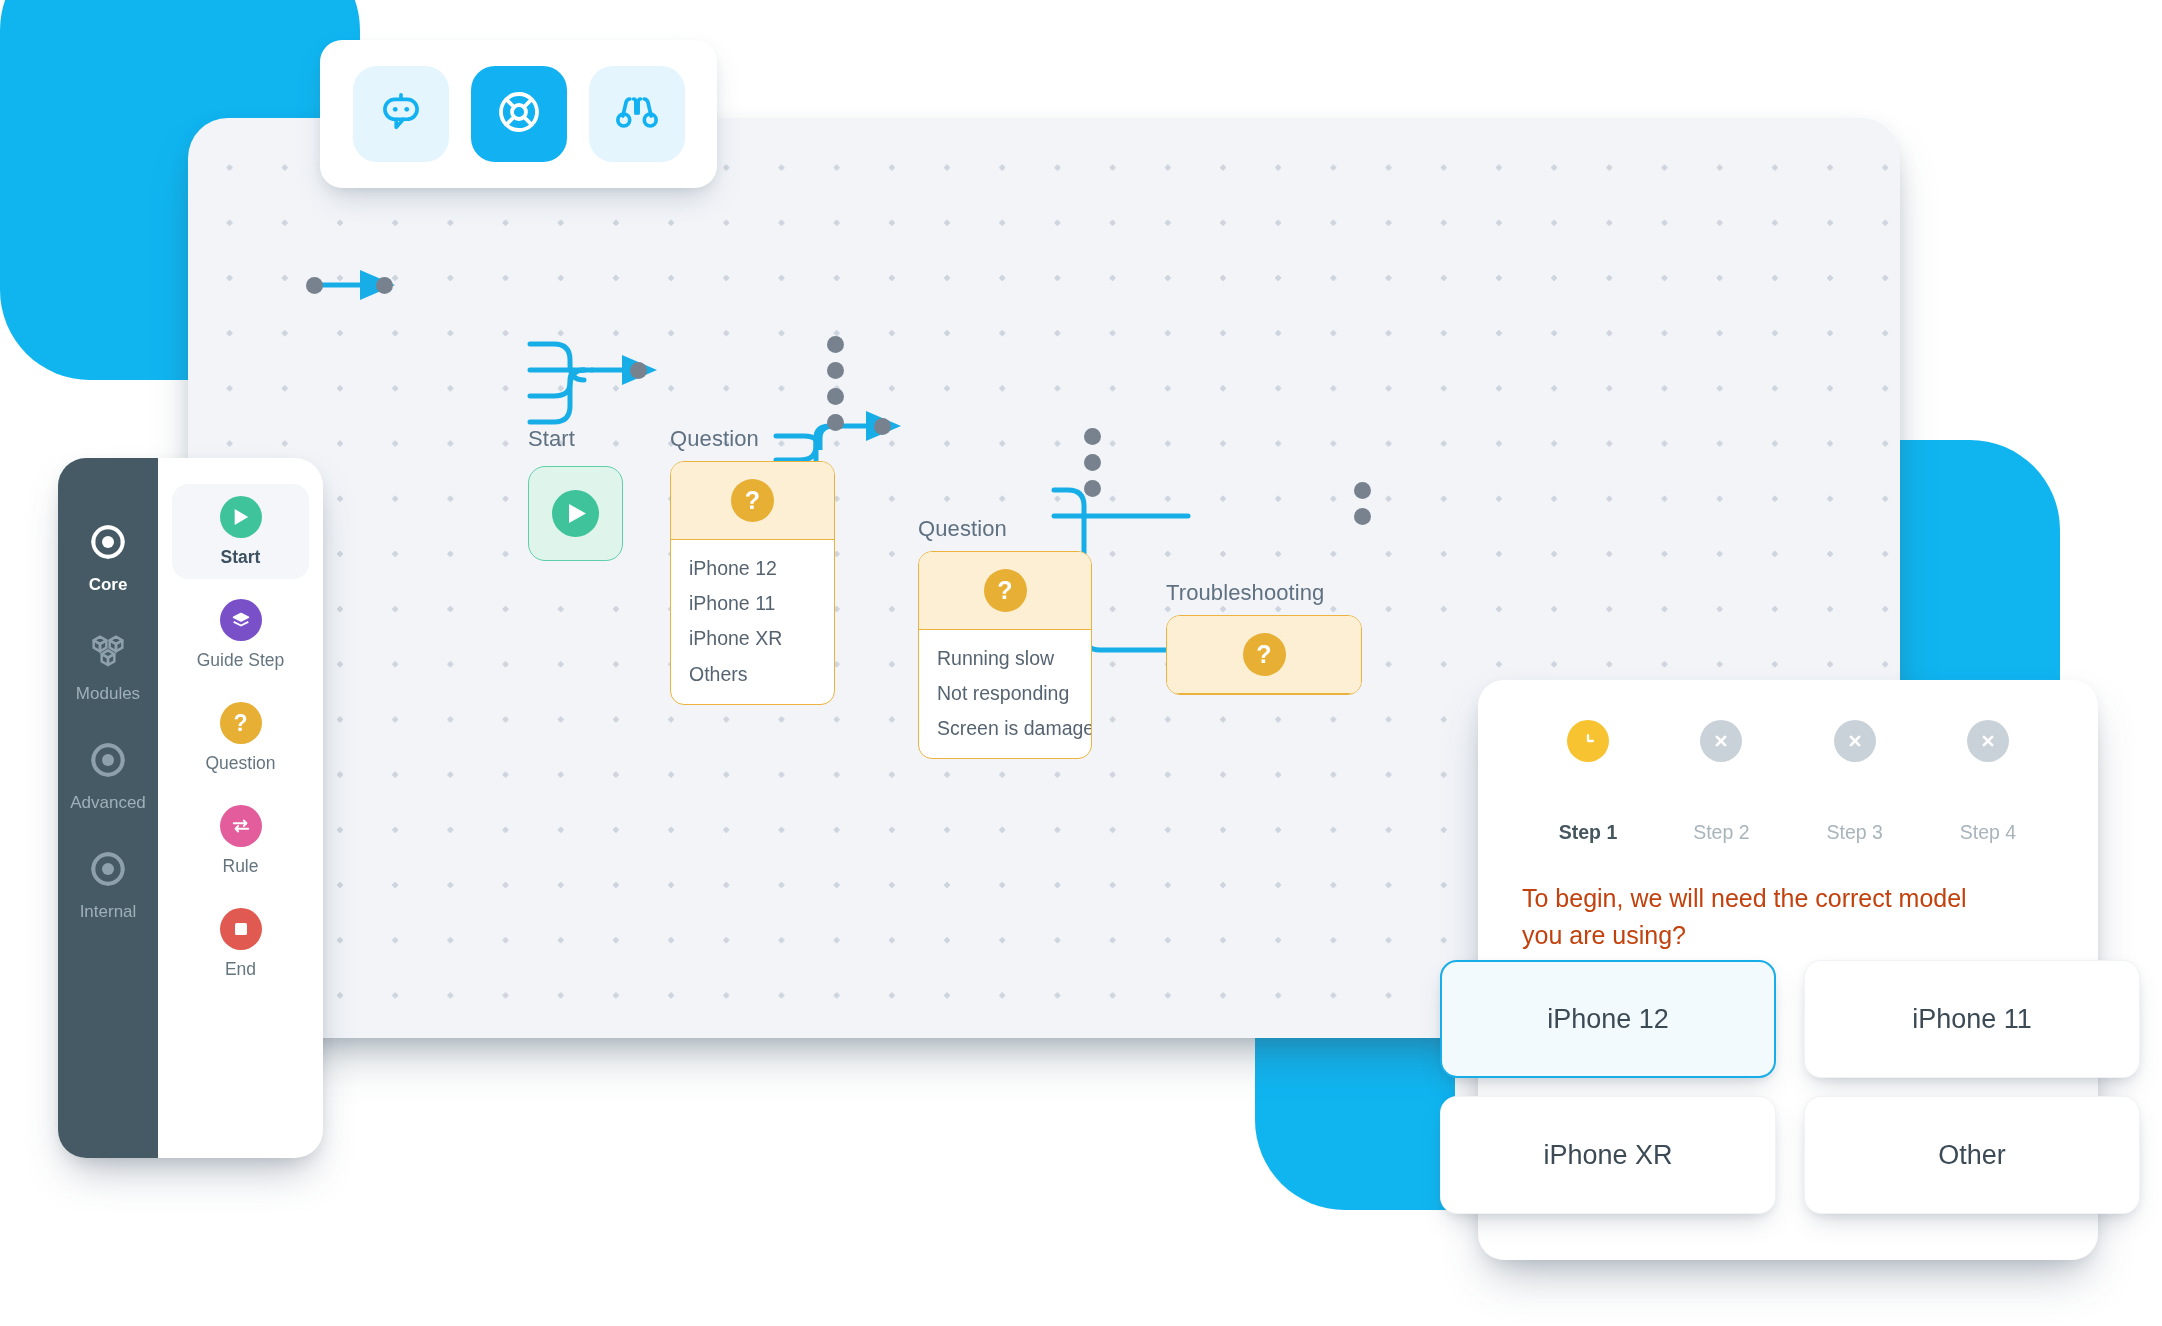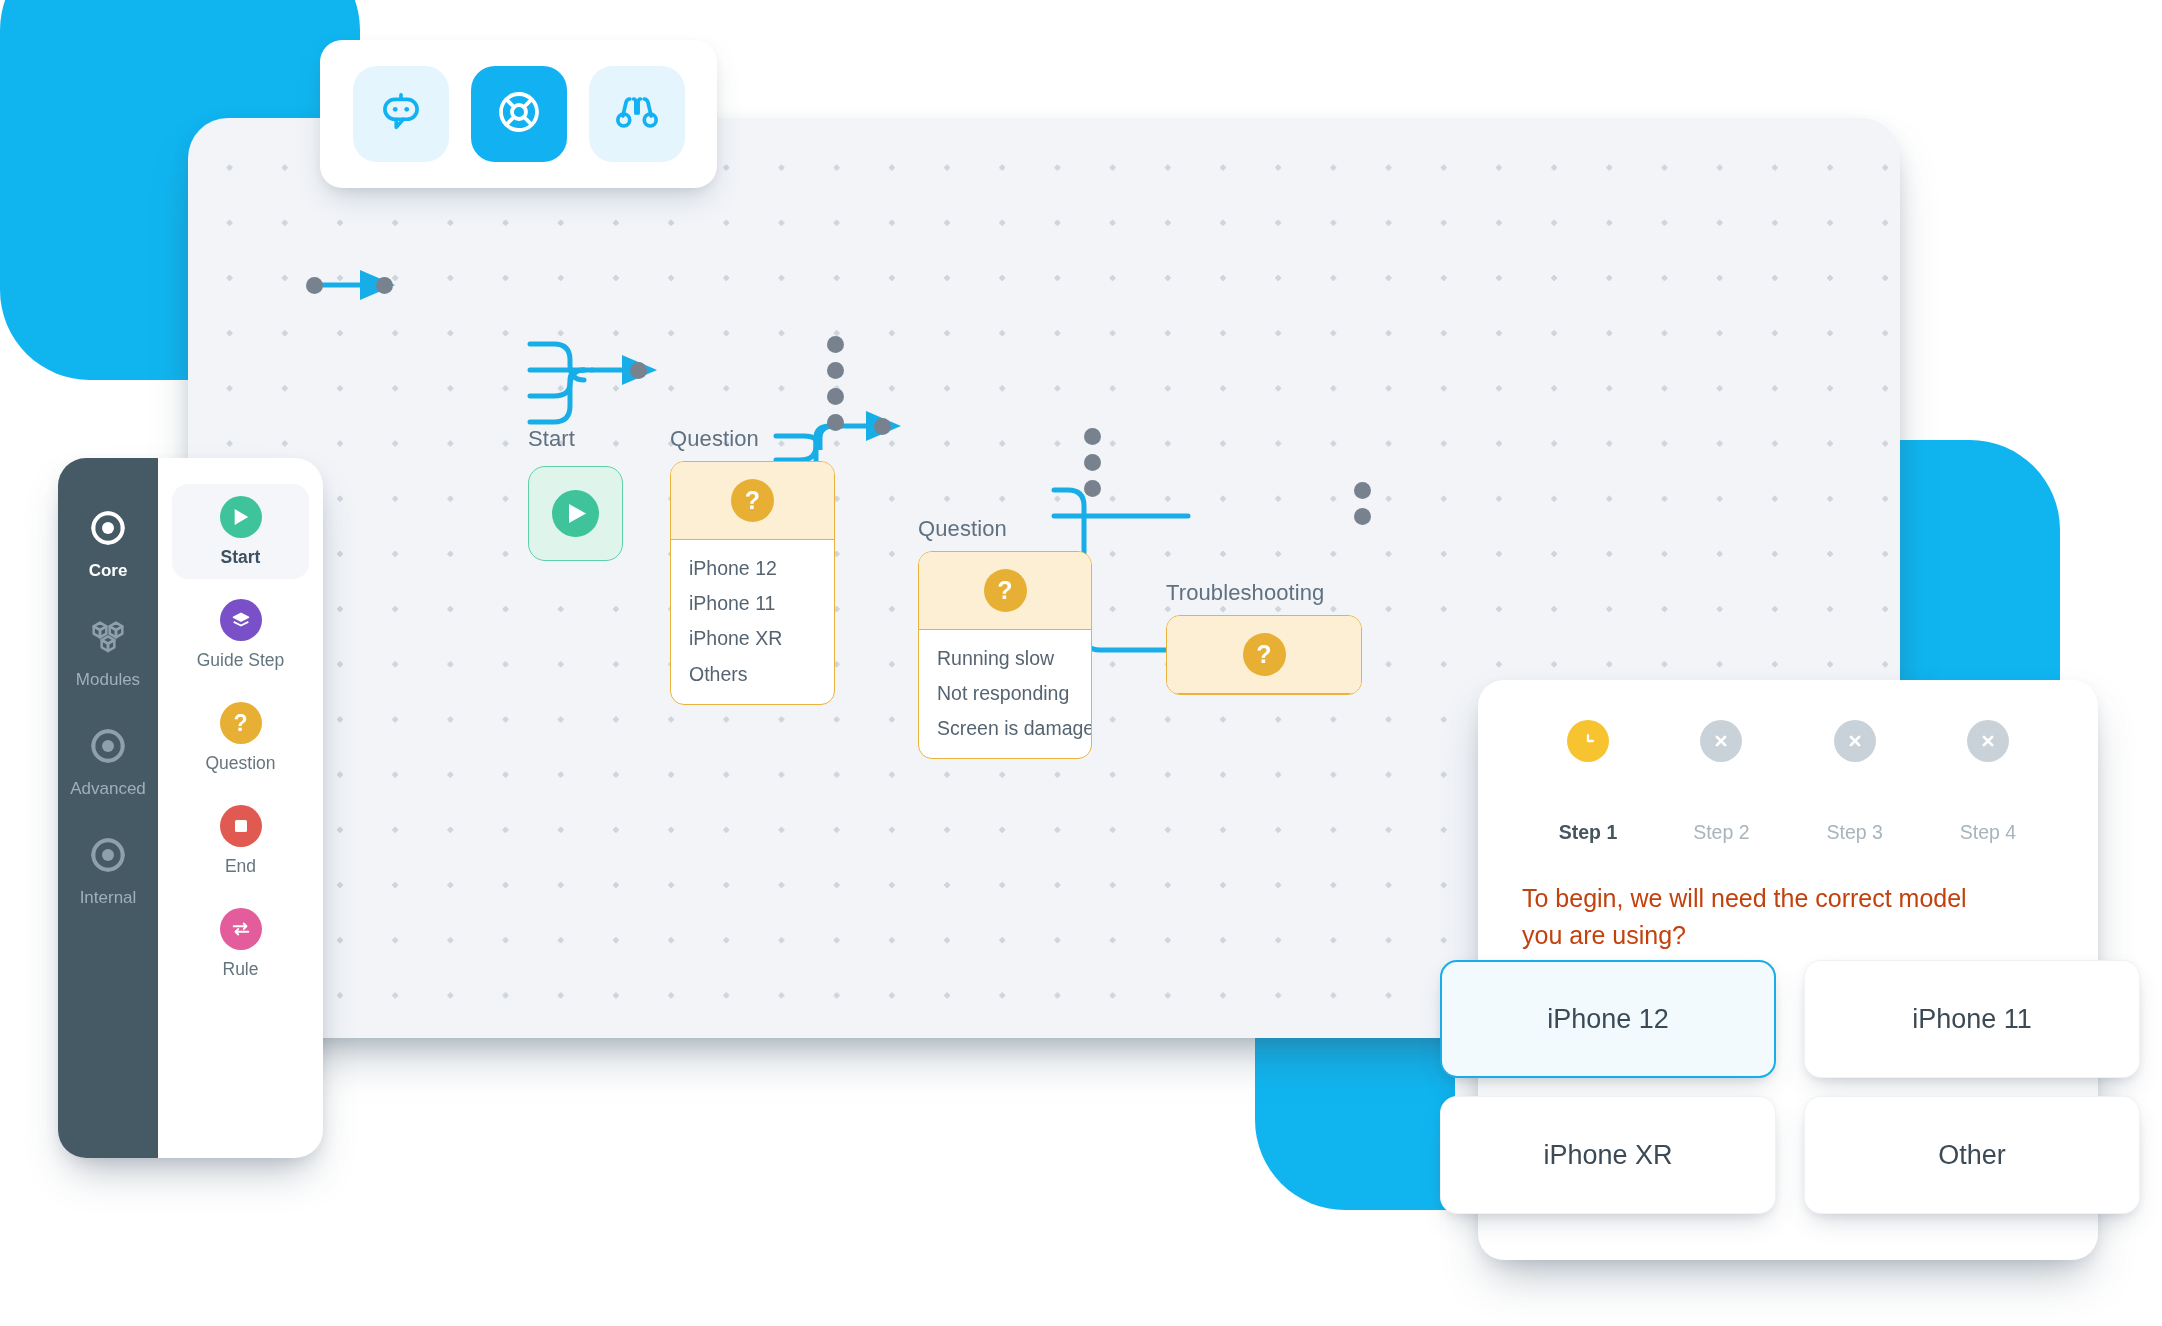--- a/index.html
+++ b/index.html
@@ -95,21 +95,21 @@
   .icon-tile.active { background: #12B2F2; }
 
   
   #palette {
     position: absolute; left: 58px; top: 458px; width: 265px; height: 700px;
     background: #fff; border-radius: 28px; display: flex; overflow: hidden;
     box-shadow: 0 22px 42px -12px rgba(60,80,100,.38), 0 6px 18px -6px rgba(60,80,100,.2);
     z-index: 40;
   }
   #palette-rail {
-    width: 100px; background: #455A64; padding-top: 50px;
+    width: 100px; background: #455A64; padding-top: 64px;
     display: flex; flex-direction: column; align-items: center; gap: 36px;
   }
   .rail-item { display: flex; flex-direction: column; align-items: center; gap: 9px; width: 100%; }
   .rail-label { font-size: 17px; color: #9FB0BA; }
   .rail-item.active .rail-label { color: #ffffff; font-weight: bold; }
 
   #palette-list {
     flex: 1; padding: 26px 14px 0 14px;
     display: flex; flex-direction: column; align-items: center; gap: 8px;
   }
@@ -374,36 +374,36 @@
         </span>
         <span class="pal-label">Guide Step</span>
       </div>
 
       <div class="pal-item">
         <span class="pal-icon" style="background:#E7AF34; color:#fff; font-size:23px; font-weight:bold;">?</span>
         <span class="pal-label">Question</span>
       </div>
 
       <div class="pal-item">
+        <span class="pal-icon" style="background:#E35C9B">
+          <svg width="22" height="22" viewBox="0 0 24 24" fill="none" stroke="#fff" stroke-width="2" stroke-linecap="round" stroke-linejoin="round">
+            <path d="M4 9 H18 M15 6 L18 9 L15 12"></path>
+            <path d="M20 15 H6 M9 12 L6 15 L9 18"></path>
+          </svg>
+        </span>
+        <span class="pal-label">Rule</span>
+      </div>
+
+      <div class="pal-item">
         <span class="pal-icon" style="background:#E05A51">
           <svg width="18" height="18" viewBox="0 0 18 18">
               <rect x="3" y="3" width="12" height="12" rx="1.6" fill="#fff"></rect>
             </svg>
         </span>
         <span class="pal-label">End</span>
-      </div>
-
-      <div class="pal-item">
-        <span class="pal-icon" style="background:#E35C9B">
-          <svg width="22" height="22" viewBox="0 0 24 24" fill="none" stroke="#fff" stroke-width="2" stroke-linecap="round" stroke-linejoin="round">
-            <path d="M4 9 H18 M15 6 L18 9 L15 12"></path>
-            <path d="M20 15 H6 M9 12 L6 15 L9 18"></path>
-          </svg>
-        </span>
-        <span class="pal-label">Rule</span>
       </div>
 
     </div>
   </div>
 
   <div id="chat">
 
     <div id="steps">
 
       <div class="step current">

